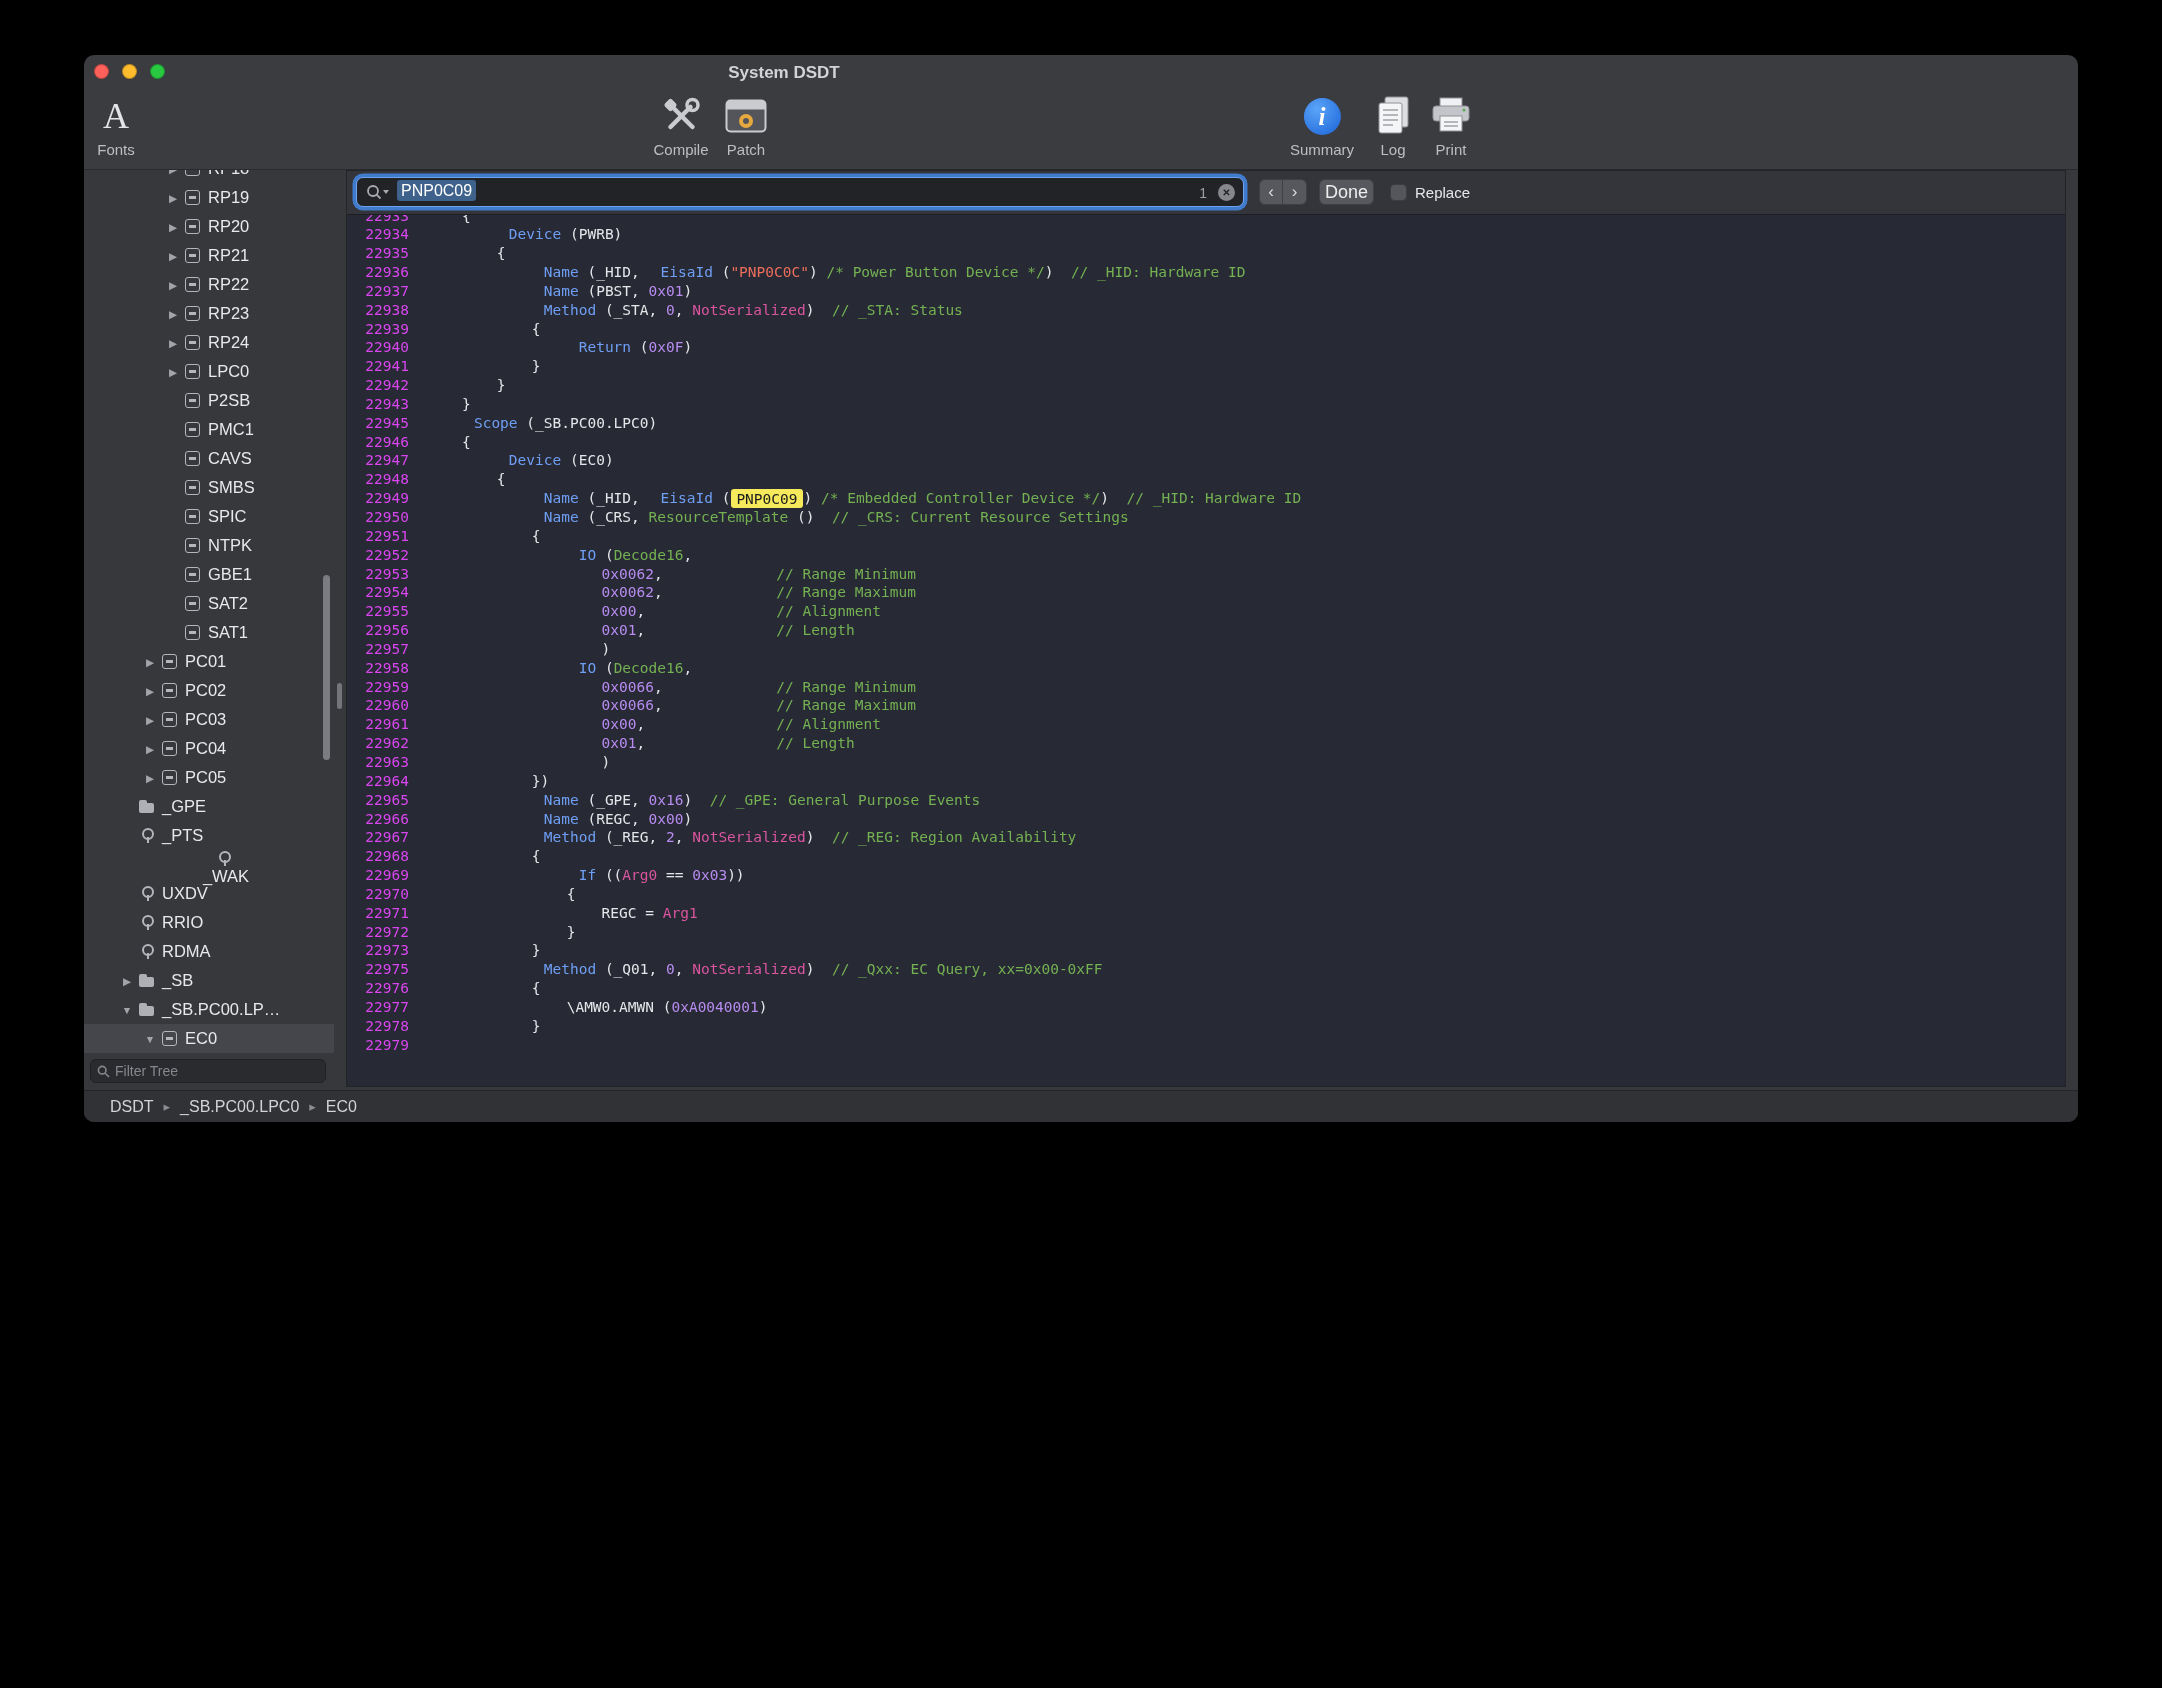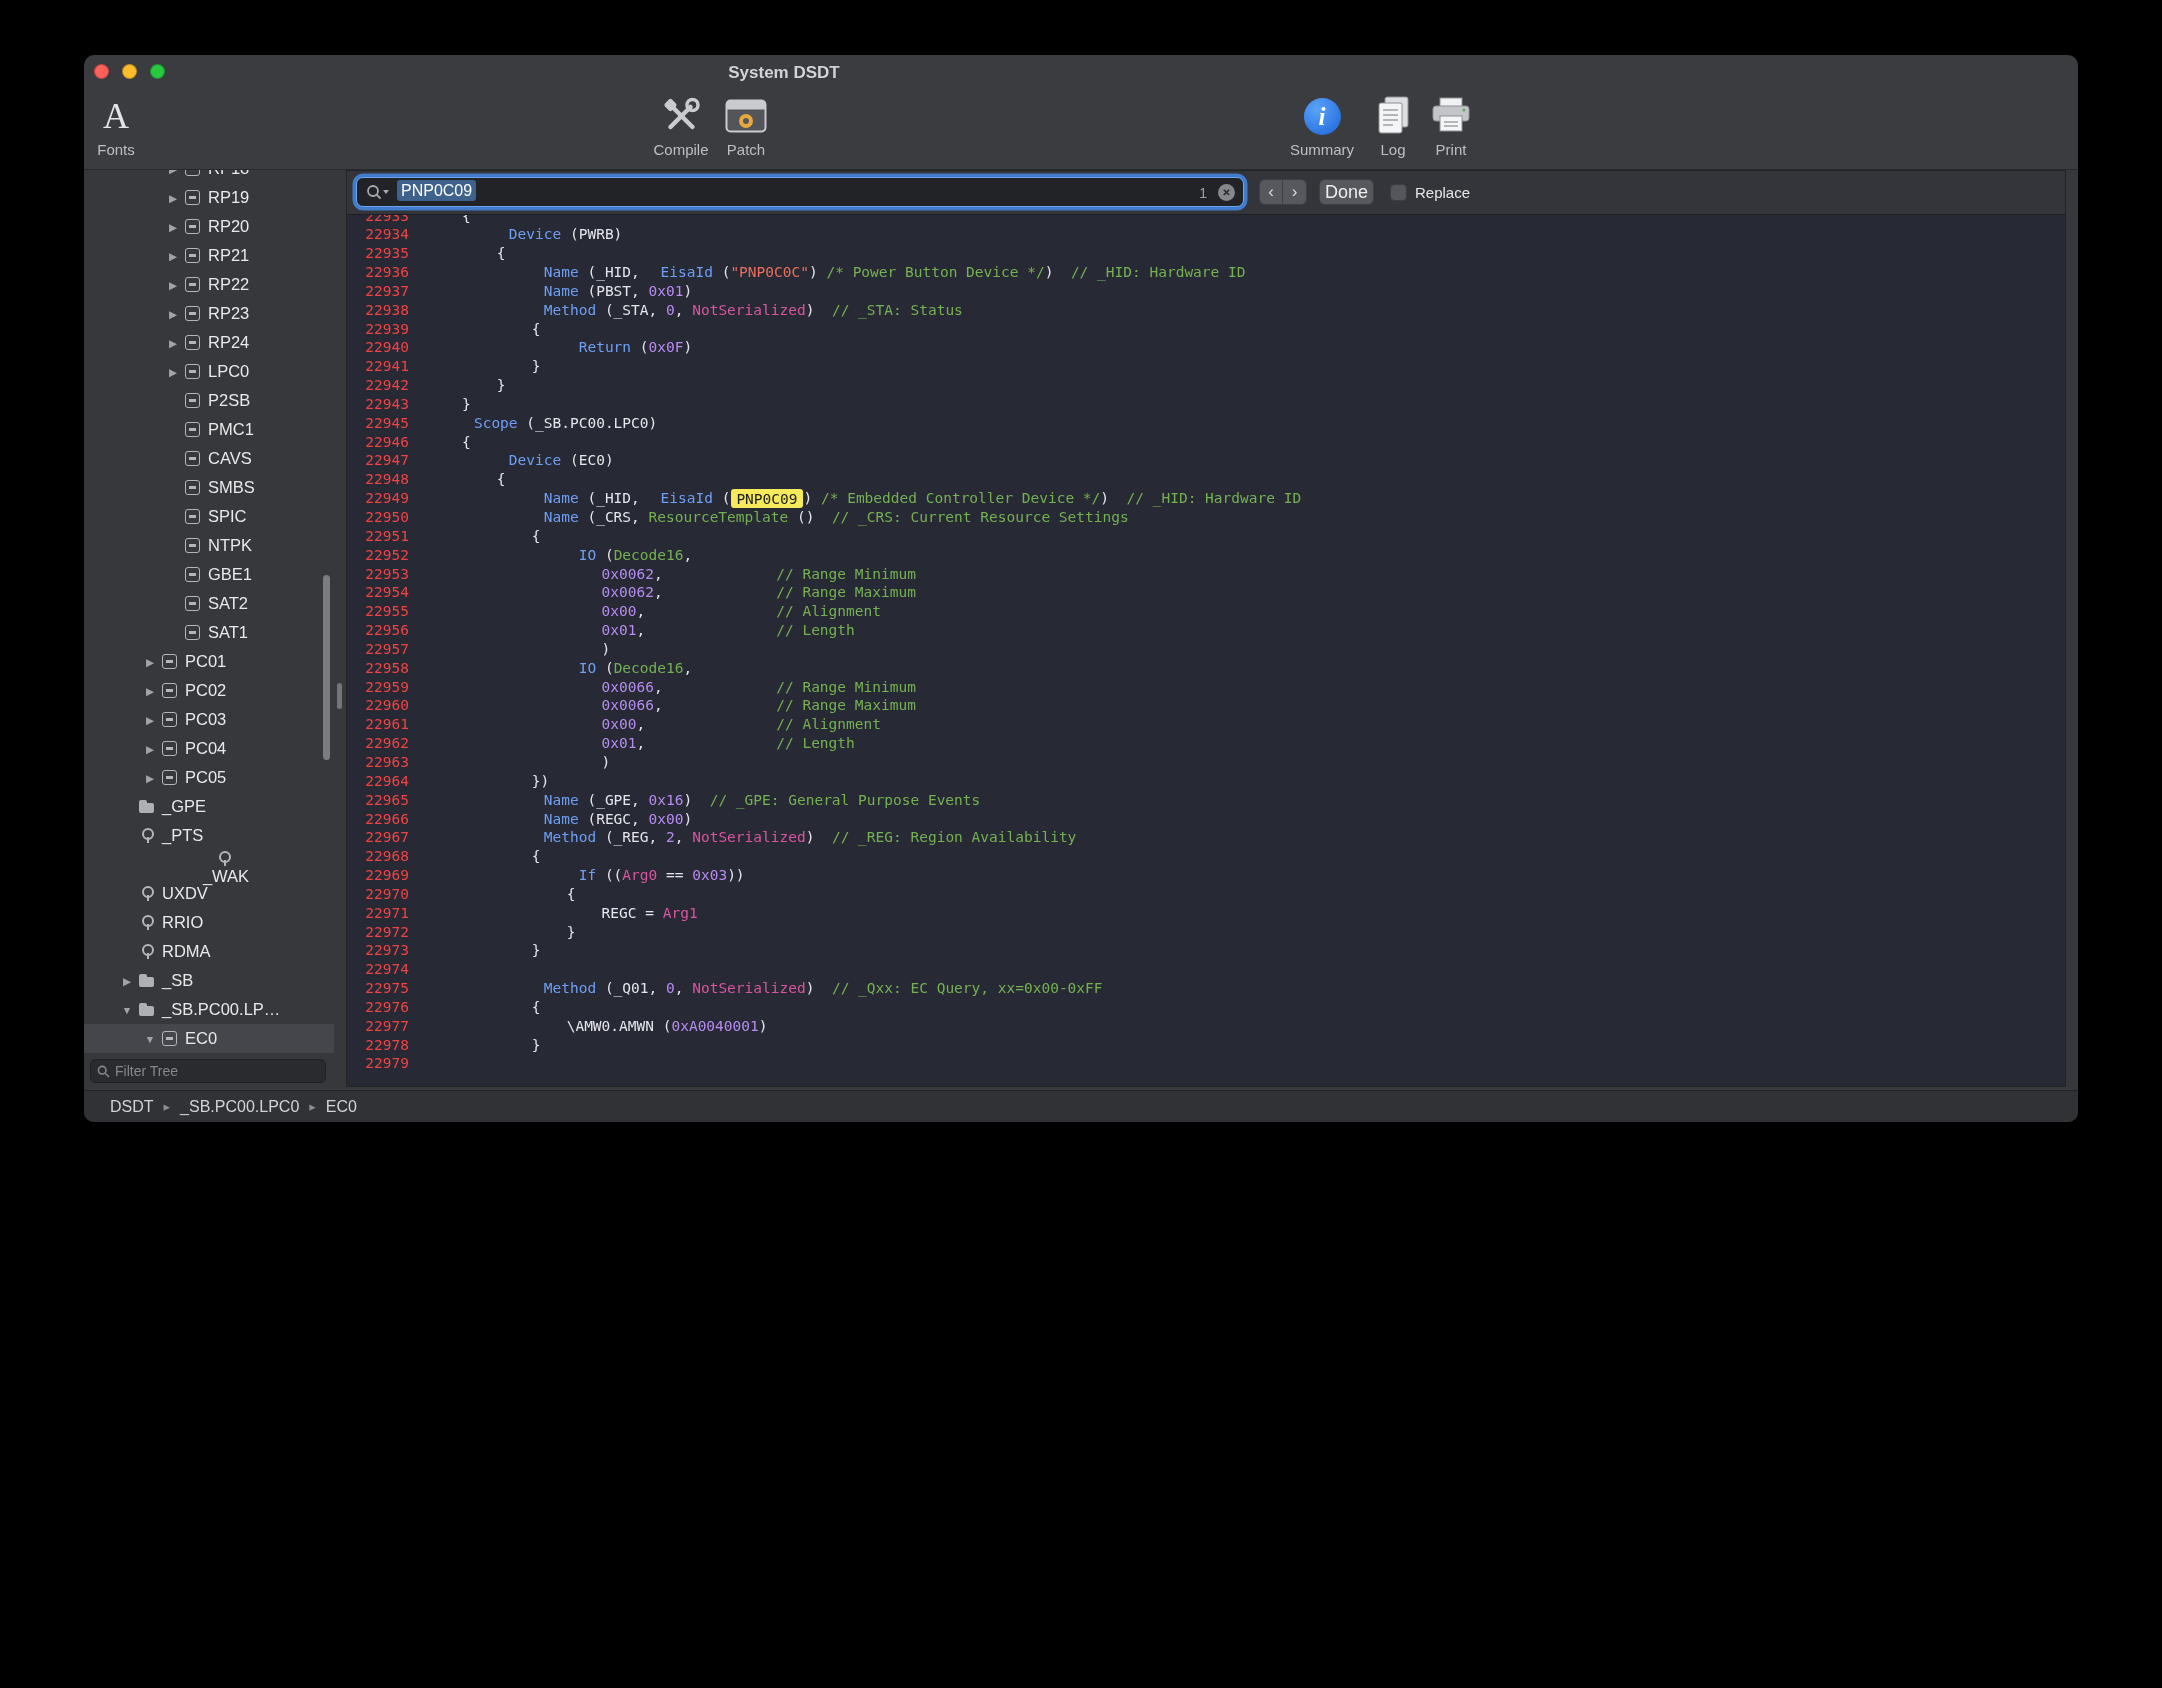--- a/index.html
+++ b/index.html
@@ -68,21 +68,21 @@
   .donebtn { position:absolute; left:972px; top:8px; width:55px; height:26px; background:#57585d;
     border:1px solid #3f4043; border-radius:6px; color:#eceded; font-size:18px; font-family:"Liberation Sans", sans-serif; }
   .replace-group { position:absolute; left:1043px; top:8px; height:26px; display:flex; align-items:center; gap:8px; }
   .checkbox { width:17px; height:17px; background:#55565b; border:1px solid #3c3d41; border-radius:4.5px; }
   .replace-label { font-size:15px; color:#e6e7e9; }
   
   .code { position:absolute; top:43px; left:0; right:0; bottom:0; background:var(--editor_bg,#272934);
     overflow:hidden; border-top:1px solid #1d1e24; }
   .code-lines { margin-top:-8.5px; font-family:"DejaVu Sans Mono", monospace; font-size:14.5px; line-height:18.85px; }
   .code-line { display:flex; white-space:pre; height:18.85px; }
-  .lineno { width:62px; flex:none; text-align:right; color:#ef4444; }
+  .lineno { width:62px; flex:none; text-align:right; color:#d946ef; }
   .linetext { padding-left:18px; }
   .tok-w { color:#e4e6ea; }
   .tok-b { color:var(--keyword,#6f9ff4);padding-left:12px; }
   .tok-g { color:var(--comment,#74b152); }
   .tok-r { color:var(--string,#ed6e5c); }
   .tok-p { color:var(--number,#b78cf0); }
   .tok-m { color:var(--operand,#d9559f); }
   .tok-hl { background:var(--match_bg,#f6e95b); color:var(--match_fg,#1c1c1e); border-radius:3px; padding:1.5px 5px; margin:0 1px; }
   
   .statusbar { position:absolute; left:0; right:0; bottom:0; height:32px; background:#313236;
@@ -411,21 +411,20 @@
             <div class="code-line"><span class="lineno">22964</span><span class="linetext"><span class="tok-w">            })</span></span></div>
             <div class="code-line"><span class="lineno">22965</span><span class="linetext"><span class="tok-w">            </span><span class="tok-b">Name</span><span class="tok-w"> (_GPE, </span><span class="tok-p">0x16</span><span class="tok-w">)  </span><span class="tok-g">// _GPE: General Purpose Events</span></span></div>
             <div class="code-line"><span class="lineno">22966</span><span class="linetext"><span class="tok-w">            </span><span class="tok-b">Name</span><span class="tok-w"> (REGC, </span><span class="tok-p">0x00</span><span class="tok-w">)</span></span></div>
             <div class="code-line"><span class="lineno">22967</span><span class="linetext"><span class="tok-w">            </span><span class="tok-b">Method</span><span class="tok-w"> (_REG, </span><span class="tok-p">2</span><span class="tok-w">, </span><span class="tok-m">NotSerialized</span><span class="tok-w">)  </span><span class="tok-g">// _REG: Region Availability</span></span></div>
             <div class="code-line"><span class="lineno">22968</span><span class="linetext"><span class="tok-w">            {</span></span></div>
             <div class="code-line"><span class="lineno">22969</span><span class="linetext"><span class="tok-w">                </span><span class="tok-b">If</span><span class="tok-w"> ((</span><span class="tok-m">Arg0</span><span class="tok-w"> == </span><span class="tok-p">0x03</span><span class="tok-w">))</span></span></div>
             <div class="code-line"><span class="lineno">22970</span><span class="linetext"><span class="tok-w">                {</span></span></div>
             <div class="code-line"><span class="lineno">22971</span><span class="linetext"><span class="tok-w">                    REGC = </span><span class="tok-m">Arg1</span></span></div>
             <div class="code-line"><span class="lineno">22972</span><span class="linetext"><span class="tok-w">                }</span></span></div>
             <div class="code-line"><span class="lineno">22973</span><span class="linetext"><span class="tok-w">            }</span></span></div>
-            <div class="code-line"><span class="lineno">22974</span><span class="linetext"></span></div>
             <div class="code-line"><span class="lineno">22975</span><span class="linetext"><span class="tok-w">            </span><span class="tok-b">Method</span><span class="tok-w"> (_Q01, </span><span class="tok-p">0</span><span class="tok-w">, </span><span class="tok-m">NotSerialized</span><span class="tok-w">)  </span><span class="tok-g">// _Qxx: EC Query, xx=0x00-0xFF</span></span></div>
             <div class="code-line"><span class="lineno">22976</span><span class="linetext"><span class="tok-w">            {</span></span></div>
             <div class="code-line"><span class="lineno">22977</span><span class="linetext"><span class="tok-w">                \AMW0.AMWN (</span><span class="tok-p">0xA0040001</span><span class="tok-w">)</span></span></div>
             <div class="code-line"><span class="lineno">22978</span><span class="linetext"><span class="tok-w">            }</span></span></div>
             <div class="code-line"><span class="lineno">22979</span><span class="linetext"></span></div>
           </div>
       </div>
     </div>
   </div>
 

